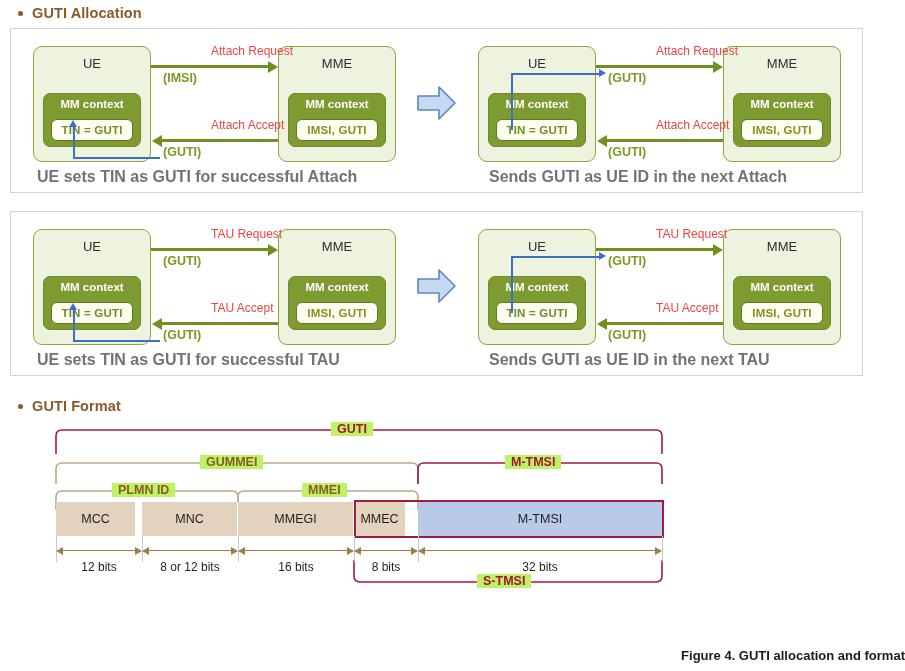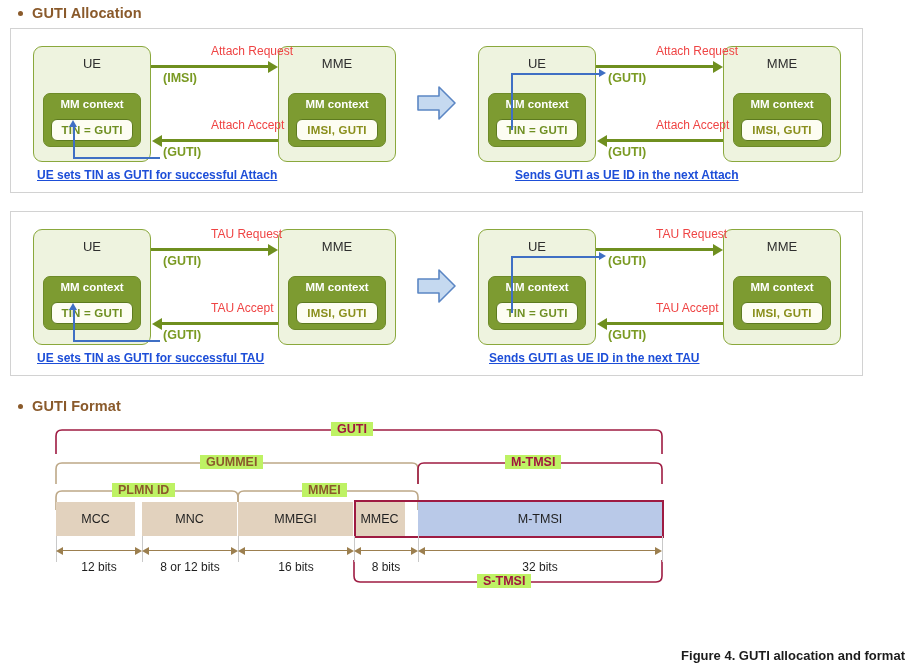--- a/index.html
+++ b/index.html
@@ -43,21 +43,21 @@
 
   
   .bline{position:absolute;background:#3f6fc4;}
   .bhead{position:absolute;width:0;height:0;}
   .bhead.up{border-left:4.5px solid transparent;border-right:4.5px solid transparent;
         border-bottom:7px solid #3f6fc4;}
   .bhead.right{border-top:4.5px solid transparent;border-bottom:4.5px solid transparent;
         border-left:7px solid #3f6fc4;}
 
   
-  .sub-cap{position:absolute;font-size:12px;font-weight:bold;color:#1d4ed8;white-space:nowrap;text-decoration:underline;}
+  .sub-cap{position:absolute;font-size:16px;font-weight:bold;color:#737373;white-space:nowrap;}
 
   
   .blockarrow{position:absolute;}
 
   
   .seg{position:absolute;top:0;height:34px;box-sizing:border-box;
        background:#e2d2be;border-right:1px solid #ffffff;
        display:flex;align-items:center;justify-content:center;
        font-size:12.5px;color:#1f1f1f;}
   .seg.blue{background:#b9c9e8;}
@@ -152,21 +152,21 @@
   <div class="garrow left" style="left:595px;top:110px;width:117px;">
       <i class="head"></i>
     </div>
   <div class="msg-top" style="left:597px;top:89px;">Attach Accept</div>
   <div class="msg-bot" style="left:597px;top:116px;">(GUTI)</div>
 
   <div class="bline" style="left:500px;top:44px;width:88px;height:1.6px;"></div>
   <div class="bline" style="left:500px;top:44px;width:1.6px;height:57px;"></div>
   <div class="bhead right" style="left:588px;top:40px;"></div>
 
-  <div class="sub-cap" style="left:504px;top:139px;">Sends GUTI as UE ID in the next Attach</div>
+  <div class="sub-cap" style="left:478px;top:139px;">Sends GUTI as UE ID in the next Attach</div>
 </div>
 
 <div class="abs panel" style="left:10px;top:211px;width:853px;height:165px;">
 
   <div class="node" style="left:22px;top:17px;width:118px;height:116px;">
     <div class="node-title">UE</div>
     <div class="mmctx">
       <div class="mmctx-title">MM context</div>
       <div class="pill">TIN = GUTI</div>
     </div>

